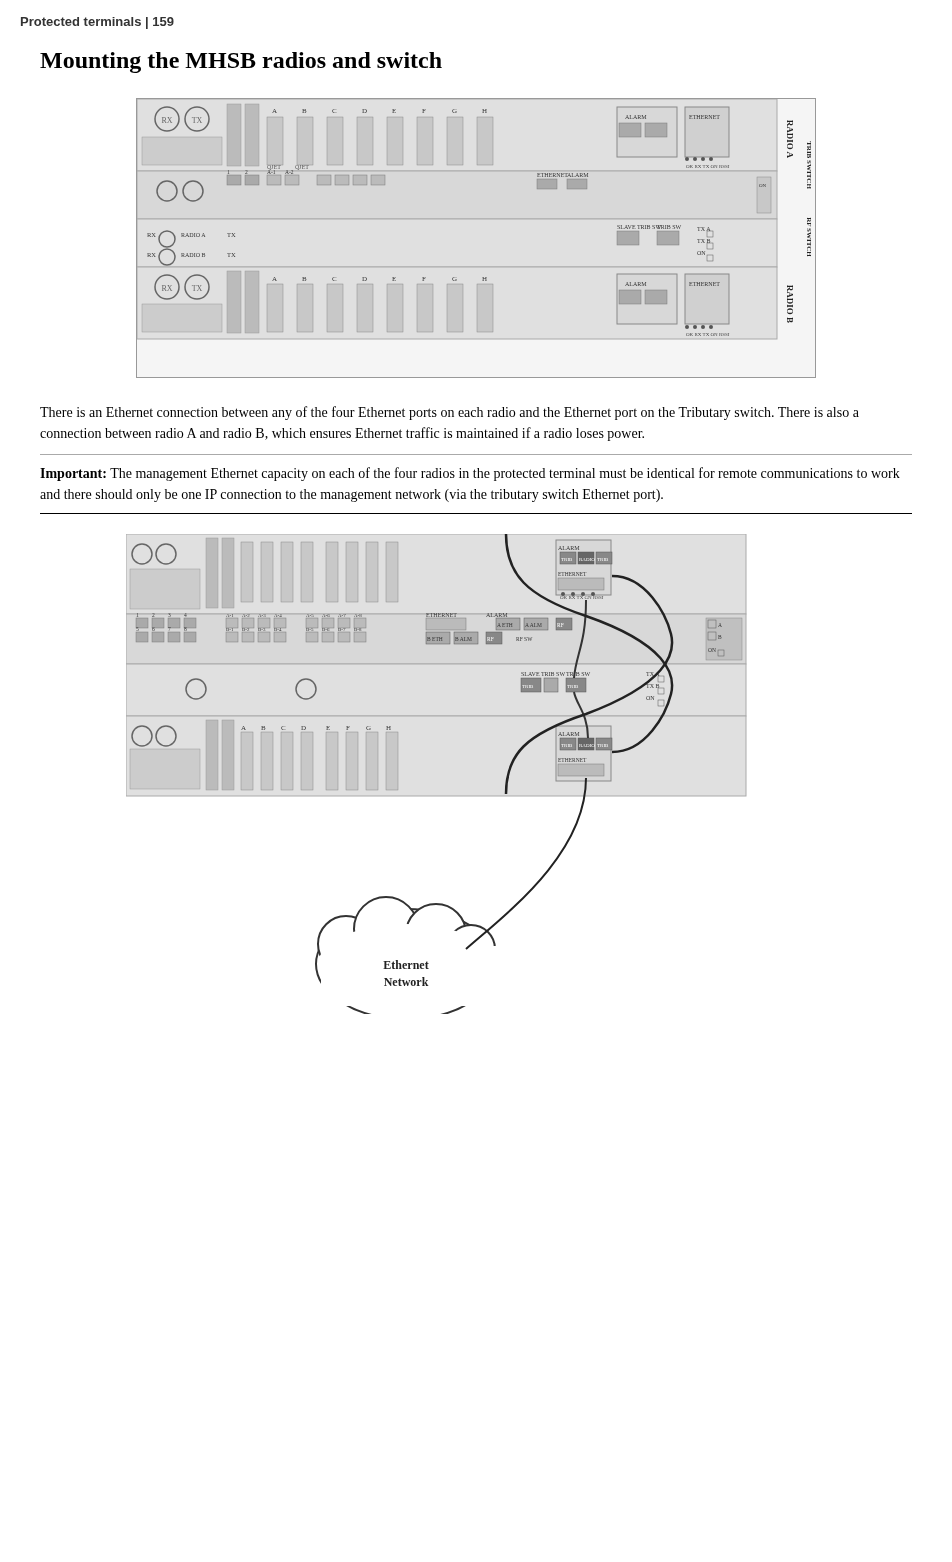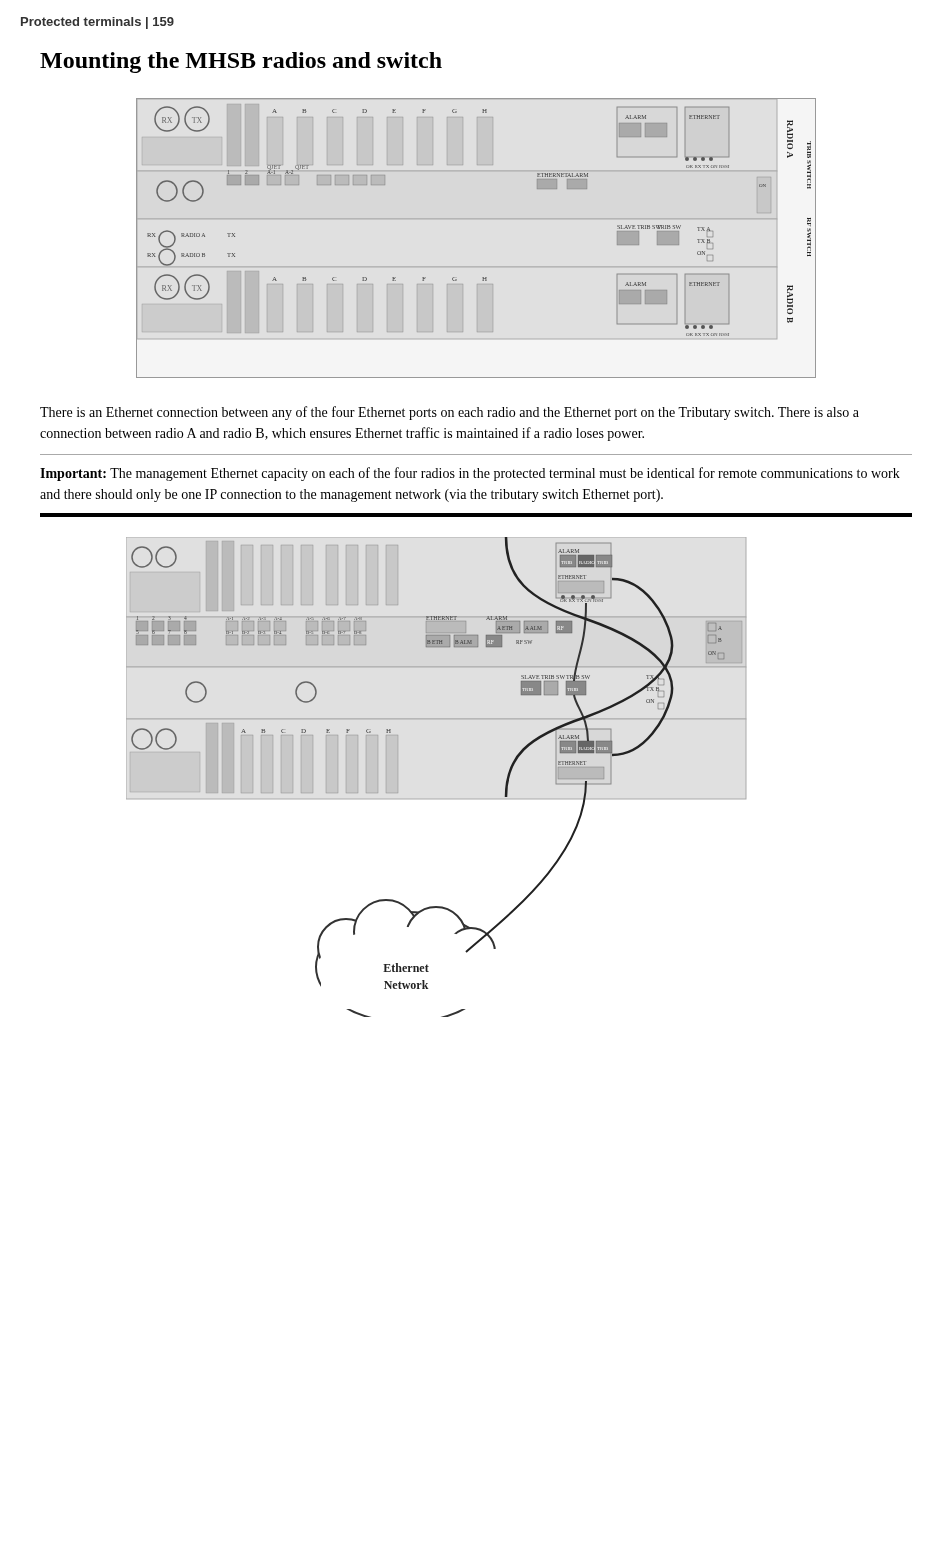--- a/index.html
+++ b/index.html
@@ -43,21 +43,21 @@
       font-size: 14px;
       line-height: 1.5;
       margin-bottom: 10px;
     }
 
     .important-text {
       font-size: 14px;
       line-height: 1.5;
       margin-bottom: 10px;
       border-top: 1px solid #aaa;
-      border-bottom: 4px solid #000000;
+      border-bottom: 1px solid #000000;
       padding: 8px 0;
     }
 
     .important-text strong {
       font-weight: bold;
     }
   </style>
 </head>
 <body>
 

